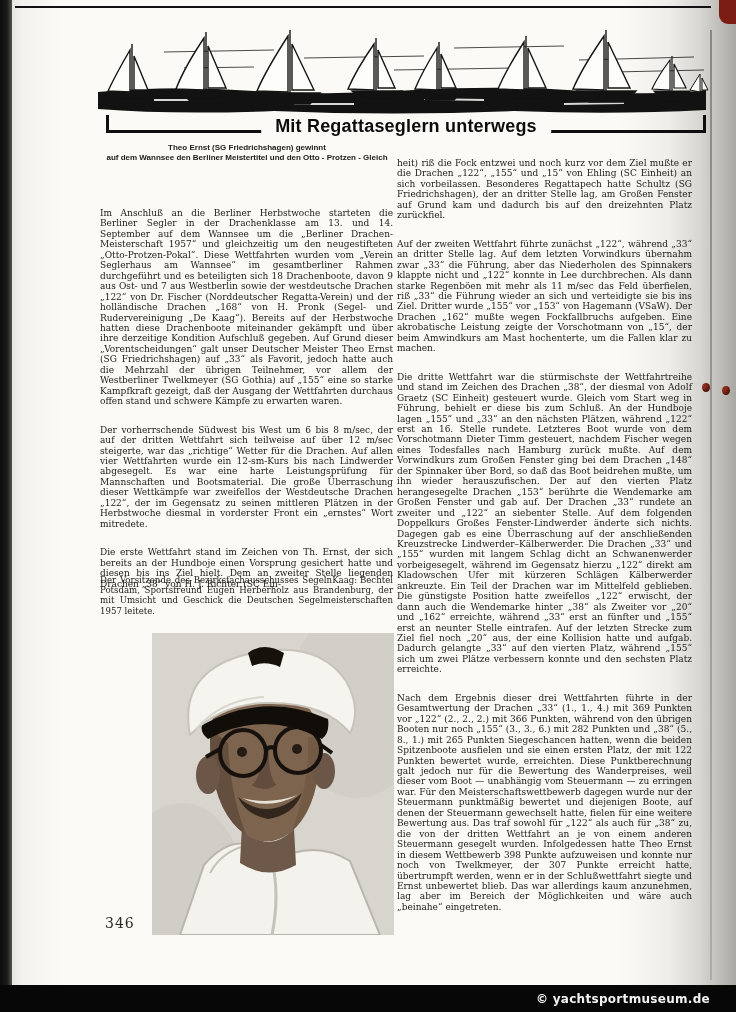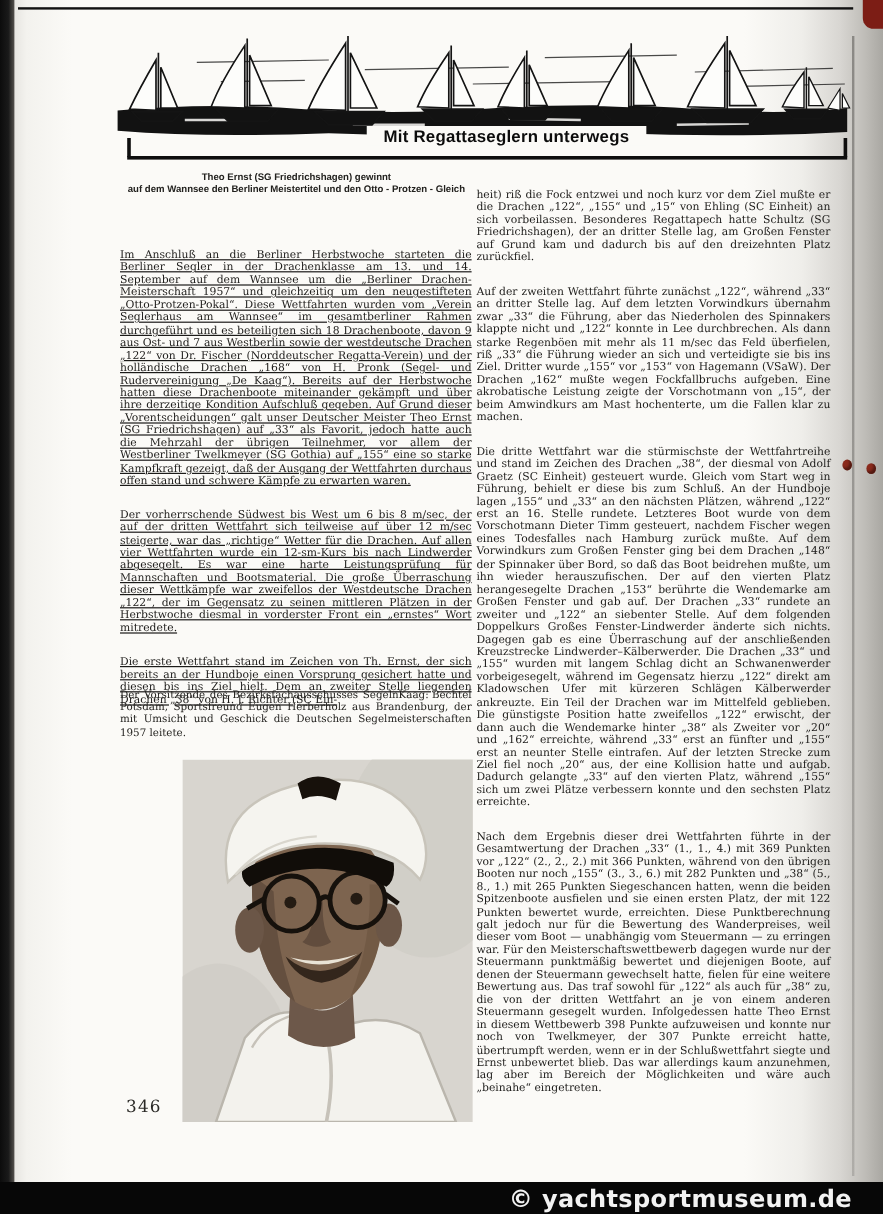--- a/index.html
+++ b/index.html
@@ -17,46 +17,46 @@
   .red-dot.d2{right:6px;top:386px;}
   .spine-line{position:absolute;right:24px;top:30px;width:2px;height:950px;background:linear-gradient(180deg,rgba(60,58,55,.45),rgba(60,58,55,.2));}
 
   .boats{position:absolute;left:94px;top:30px;}
 
   .section-rule{position:absolute;left:106px;top:104px;width:600px;height:26px;border-bottom:3px solid #0e0e0e;}
   .section-rule .tick{position:absolute;bottom:-1px;width:3px;height:16px;background:#0e0e0e;}
   .section-rule .tick.l{left:0;}
   .section-rule .tick.r{right:0;}
   .section-title{
-    position:absolute;left:50%;transform:translateX(-50%);bottom:-7px;margin:16px;
+    position:absolute;left:50%;transform:translateX(-50%);bottom:-7px;margin:0;
     background:#fbfaf7;padding:0 14px;white-space:nowrap;
-    font-family:"Liberation Sans",sans-serif;font-weight:bold;font-size:14px;letter-spacing:.2px;color:#0c0c0c;
+    font-family:"Liberation Sans",sans-serif;font-weight:bold;font-size:18px;letter-spacing:.2px;color:#0c0c0c;
   }
 
   .article-head{position:absolute;left:100px;top:139px;width:294px;text-align:center;}
   .article-title{margin:0;font-style:italic;font-weight:500;font-size:15.5px;letter-spacing:.3px;color:#161512;font-family:"DejaVu Serif",serif;}
   .article-sub{margin:4px 0 0 0;font-family:"Liberation Sans",sans-serif;font-weight:bold;font-size:8px;line-height:9.5px;color:#22211e;}
 
   .bodytext{font-size:9px;line-height:10.45px;text-align:justify;}
   .bodytext p{margin:18px 0 4px 0;}
-  .col-left{position:absolute;left:100px;top:190px;width:293px;text-decoration:underline;}
+  .col-left{position:absolute;left:100px;top:190px;width:293px;}
   .col-right{position:absolute;left:397px;top:140px;width:295px;}
 
   .caption{position:absolute;left:100px;top:575px;width:293px;font-size:8.6px;line-height:10.2px;text-align:justify;color:#23221f;}
   .caption .credit{float:right;}
 
   .photo{position:absolute;left:152px;top:633px;width:242px;height:302px;}
 
   .pagenum{position:absolute;left:105px;top:915px;font-size:14px;letter-spacing:1px;color:#2a2926;}
 
   .watermark-band{
     position:absolute;left:0;bottom:0;width:736px;height:27px;background:#070707;
     display:flex;align-items:center;justify-content:flex-end;padding-right:26px;box-sizing:border-box;
   }
-  .watermark-band span{font-family:"DejaVu Sans","Liberation Sans",sans-serif;font-weight:bold;font-size:20px;color:#f2f2f2;letter-spacing:.3px;}
+  .watermark-band span{font-family:"DejaVu Sans","Liberation Sans",sans-serif;font-weight:bold;font-size:12px;color:#f2f2f2;letter-spacing:.3px;}
 </style>
 </head>
 <body>
 
 <div class="scan">
 
   <div class="edge-left"></div>
   <div class="top-rule"></div>
   <div class="spine-line"></div>
   <div class="red-corner"></div>

